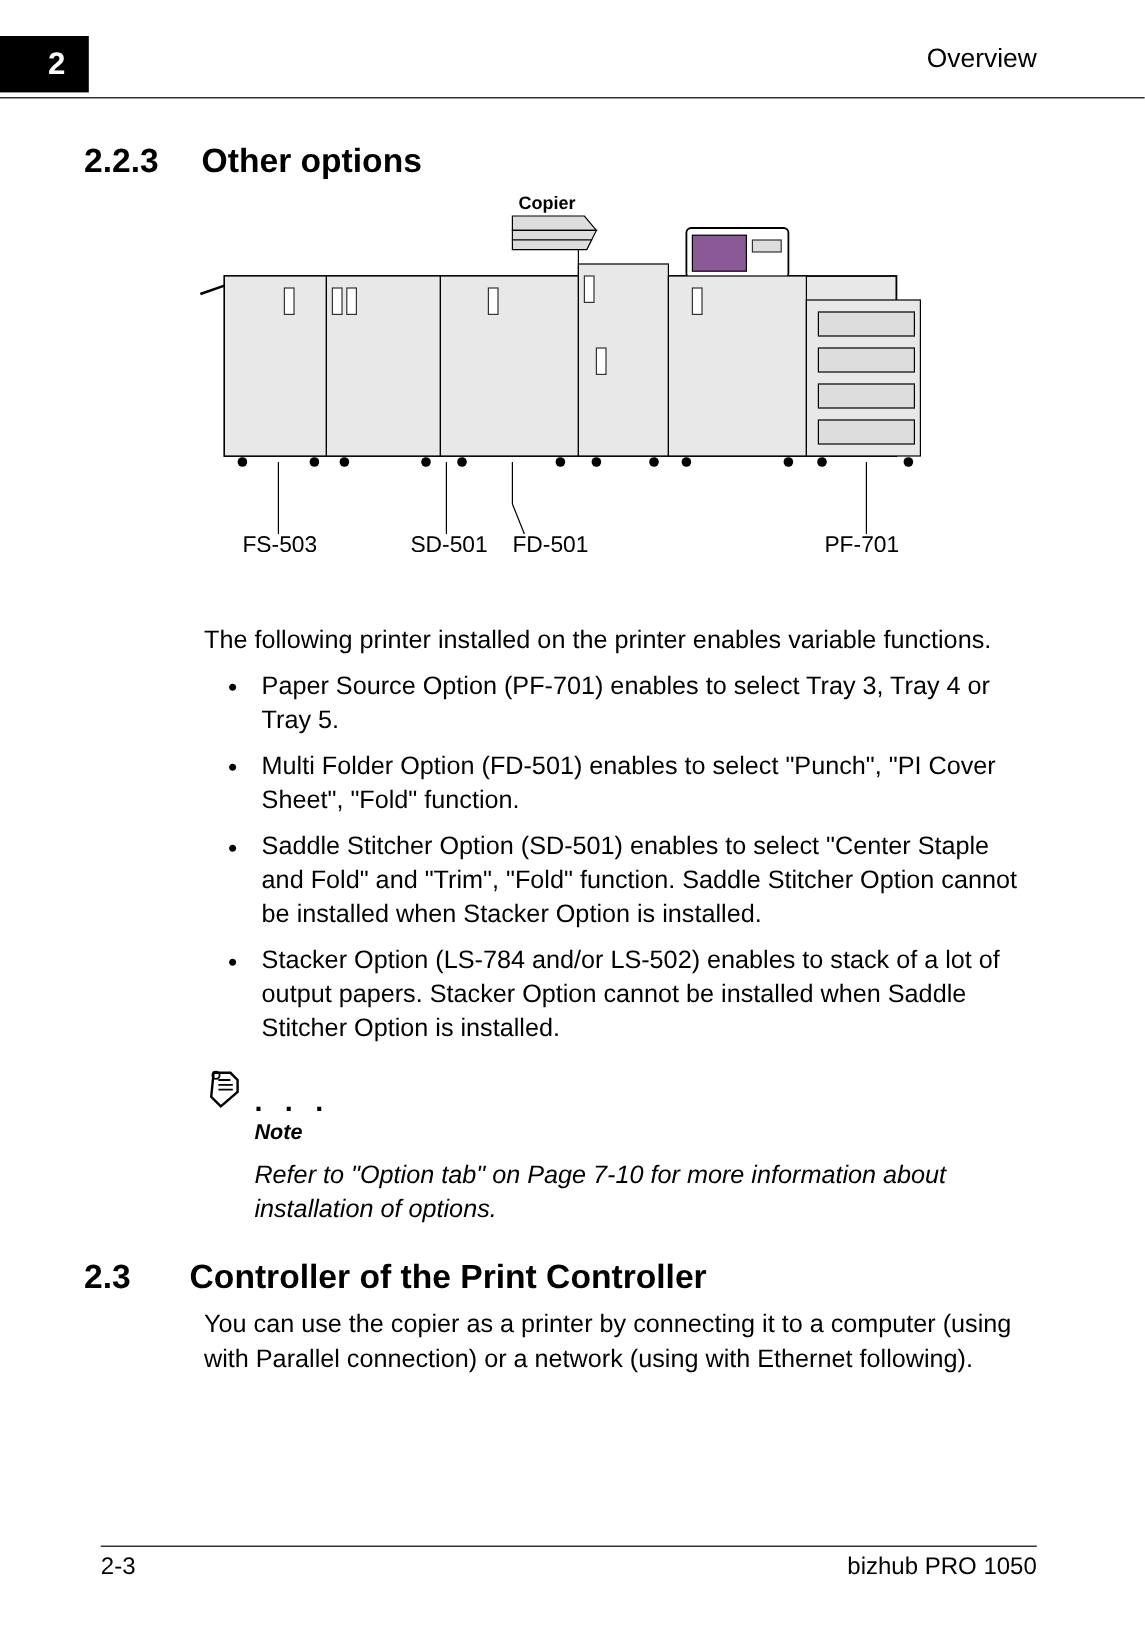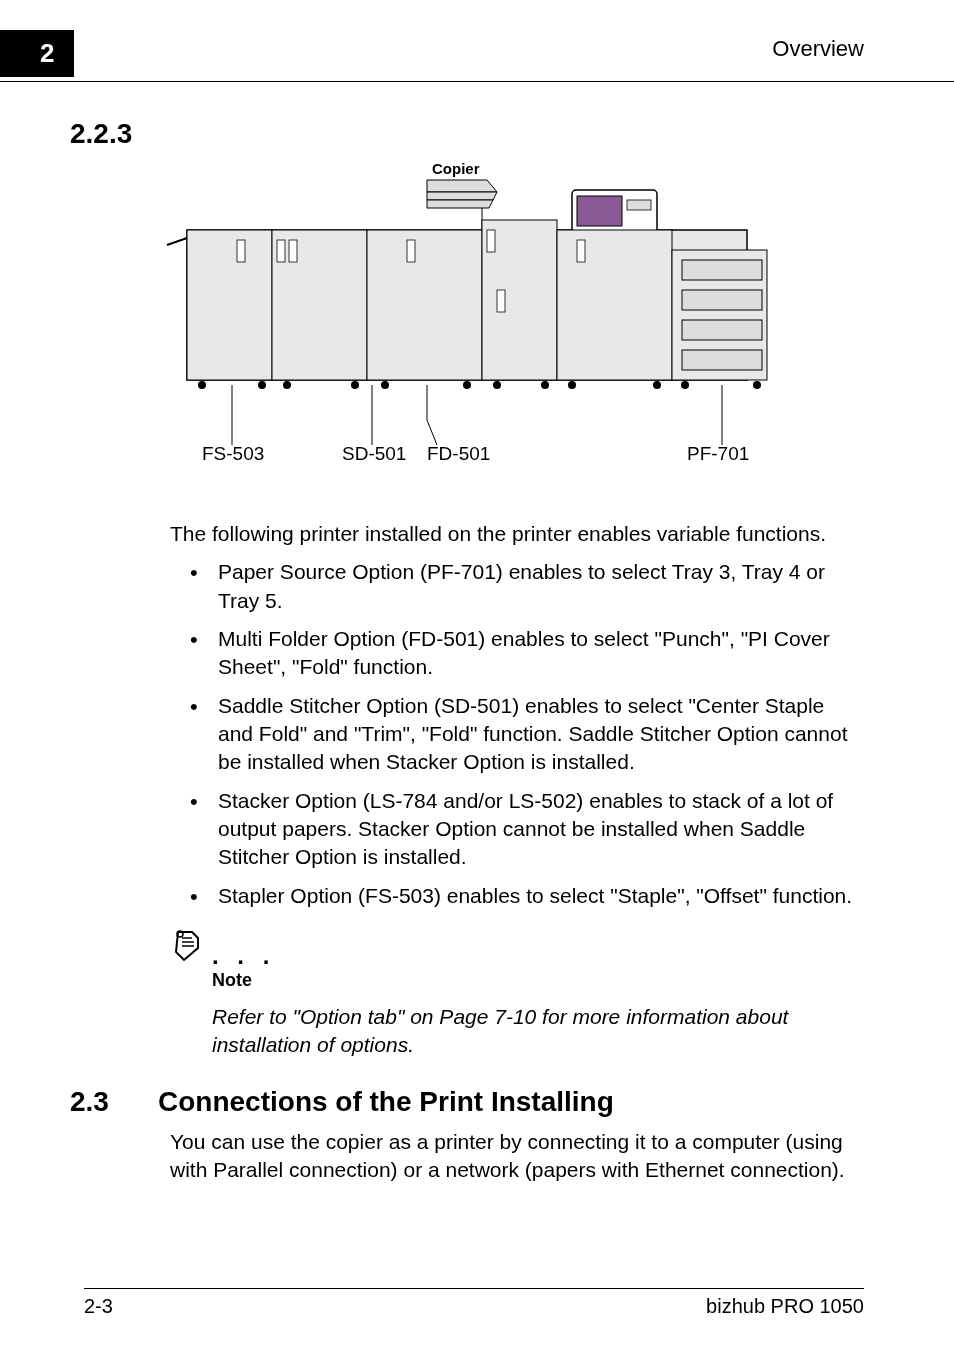--- a/index.html
+++ b/index.html
@@ -90,20 +90,21 @@
       font-size: 24px;
       font-weight: bold;
       letter-spacing: 6px;
       padding-bottom: 2px;
     }
     .note-label {
       font-size: 18px;
       font-weight: bold;
       margin-left: 42px;
       margin-top: -2px;
+      font-style: italic;
     }
     .note-text {
       font-size: 21px;
       font-style: italic;
       line-height: 1.35;
       margin: 6px 0 0 42px;
     }
     .note-text2 {
       font-size: 21px;
       font-style: italic;
@@ -146,20 +147,21 @@
 <div class="header">
   <div class="chapter-tab">2</div>
   <div class="header-right">Overview</div>
 </div>
 <div class="header-line"></div>
 
 <div class="content">
 
   <div class="h3">
     <span class="h3-num">2.2.3</span>
+    <span>Other options</span>
   </div>
 
   <div class="diagram-wrap">
     <svg class="diagram" width="680" height="300" viewBox="0 0 680 300">
 
       <rect x="60" y="70" width="560" height="150" fill="#e8e8e8" stroke="#000" stroke-width="1.5"></rect>
 
       <rect x="60" y="70" width="85" height="150" fill="#e8e8e8" stroke="#000"></rect>
       <line x1="40" y1="85" x2="60" y2="78" stroke="#000" stroke-width="2"></line>
       <rect x="110" y="80" width="8" height="22" fill="#fff" stroke="#333"></rect>
@@ -219,21 +221,20 @@
     </svg>
   </div>
 
   <p class="intro">The following printer installed on the printer enables variable functions.</p>
 
   <ul class="options">
     <li>Paper Source Option (PF-701) enables to select Tray 3, Tray 4 or Tray 5.</li>
     <li>Multi Folder Option (FD-501) enables to select "Punch", "PI Cover Sheet", "Fold" function.</li>
     <li>Saddle Stitcher Option (SD-501) enables to select "Center Staple and Fold" and "Trim", "Fold" function. Saddle Stitcher Option cannot be installed when Stacker Option is installed.</li>
     <li>Stacker Option (LS-784 and/or LS-502) enables to stack of a lot of output papers. Stacker Option cannot be installed when Saddle Stitcher Option is installed.</li>
-    <li>Stapler Option (FS-503) enables to select "Staple", "Offset" function.</li>
   </ul>
 
   <div class="note-block">
     <div class="note-icon-row">
       <span class="note-icon">
         <svg width="36" height="36" viewBox="0 0 36 36">
           <path d="M 8 4 L 22 4 L 28 10 L 28 20 L 14 32 L 6 24 L 8 4 Z" fill="none" stroke="#000" stroke-width="2"></path>
           <line x1="12" y1="10" x2="22" y2="10" stroke="#000" stroke-width="1.5"></line>
           <line x1="12" y1="14" x2="24" y2="14" stroke="#000" stroke-width="1.5"></line>
           <line x1="12" y1="18" x2="24" y2="18" stroke="#000" stroke-width="1.5"></line>
@@ -241,23 +242,23 @@
         </svg>
       </span>
       <span class="dots">. . .</span>
     </div>
     <div class="note-label">Note</div>
     <p class="note-text2">Refer to "Option tab" on Page 7-10 for more information about installation of options.</p>
   </div>
 
   <div class="h2">
     <span class="h2-num">2.3</span>
-    <span>Connections of the Print Installing</span>
-  </div>
-  <p class="section-text">You can use the copier as a printer by connecting it to a computer (using with Parallel connection) or a network (papers with Ethernet connection).</p>
+    <span>Controller of the Print Controller</span>
+  </div>
+  <p class="section-text">You can use the copier as a printer by connecting it to a computer (using with Parallel connection) or a network (using with Ethernet following).</p>
 
 </div>
 
 <div class="footer">
   <div class="footer-line"></div>
   <div class="footer-row">
     <span>2-3</span>
     <span>bizhub PRO 1050</span>
   </div>
 </div>

